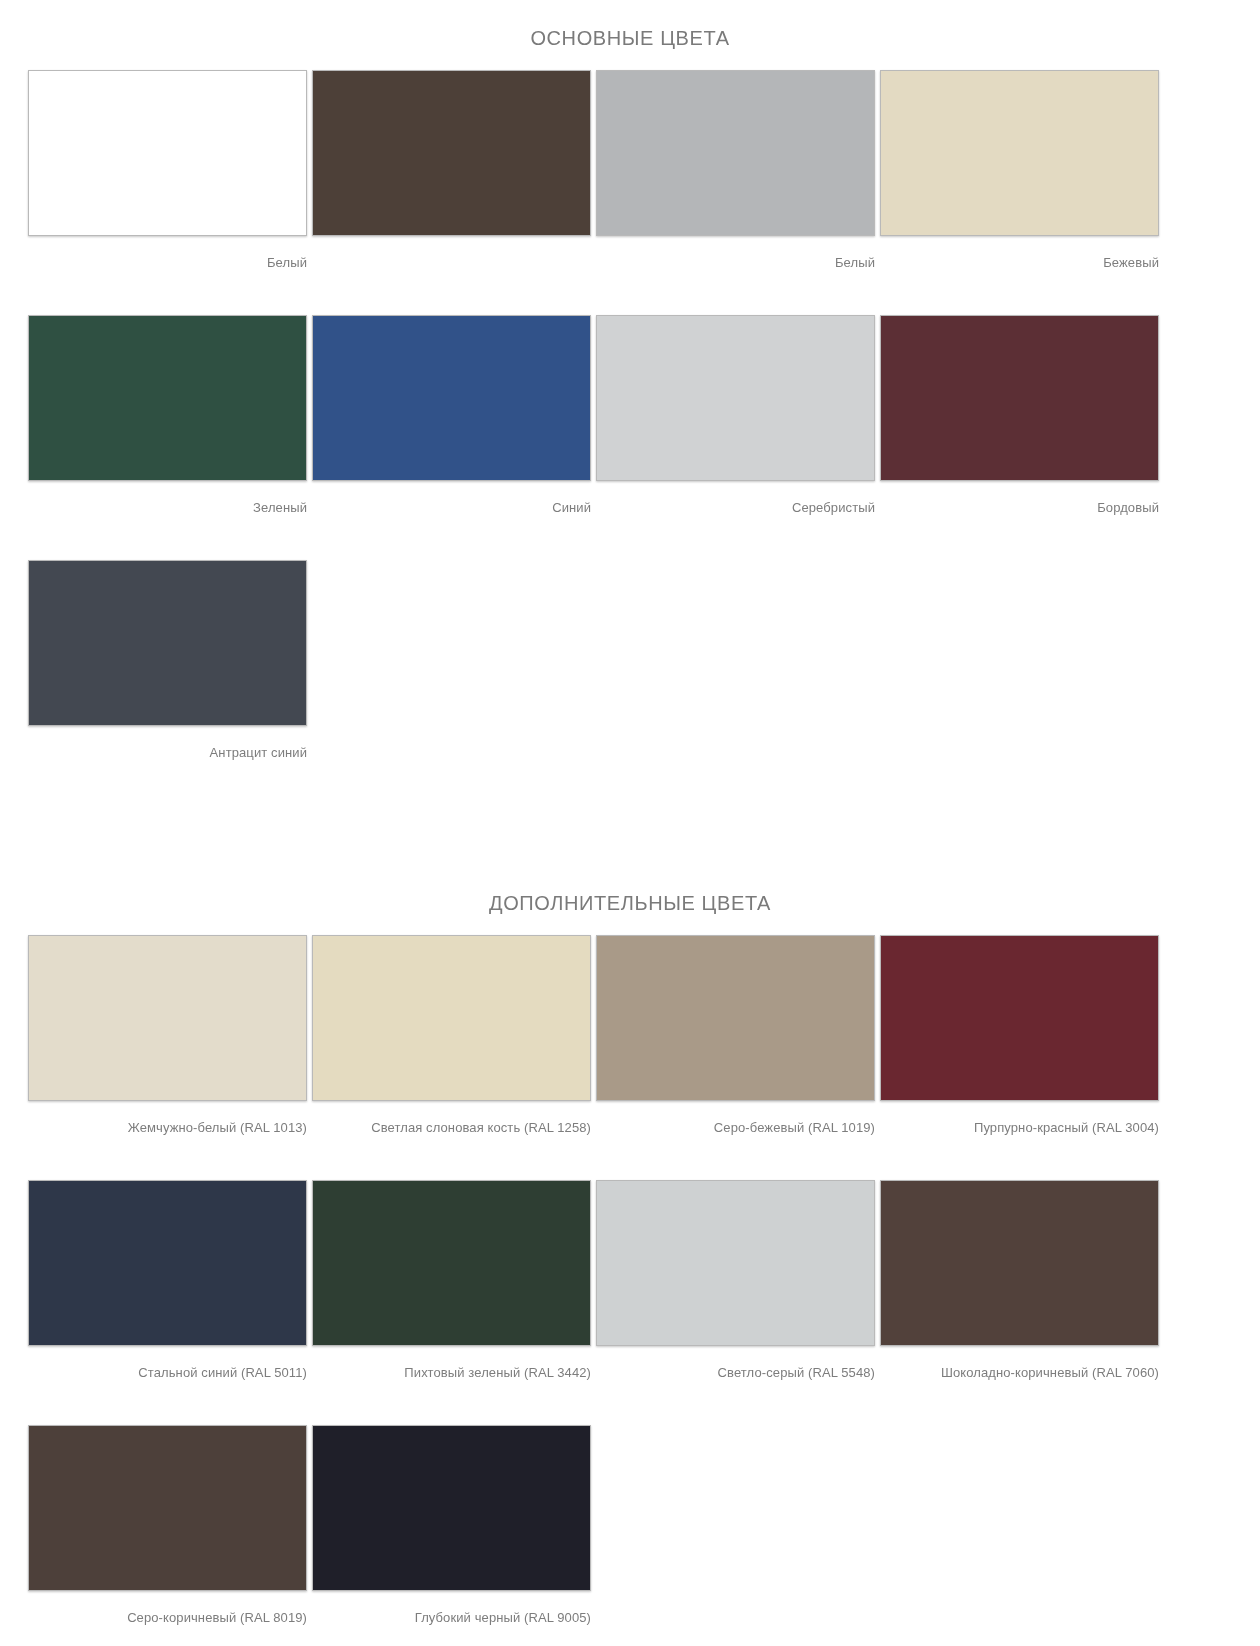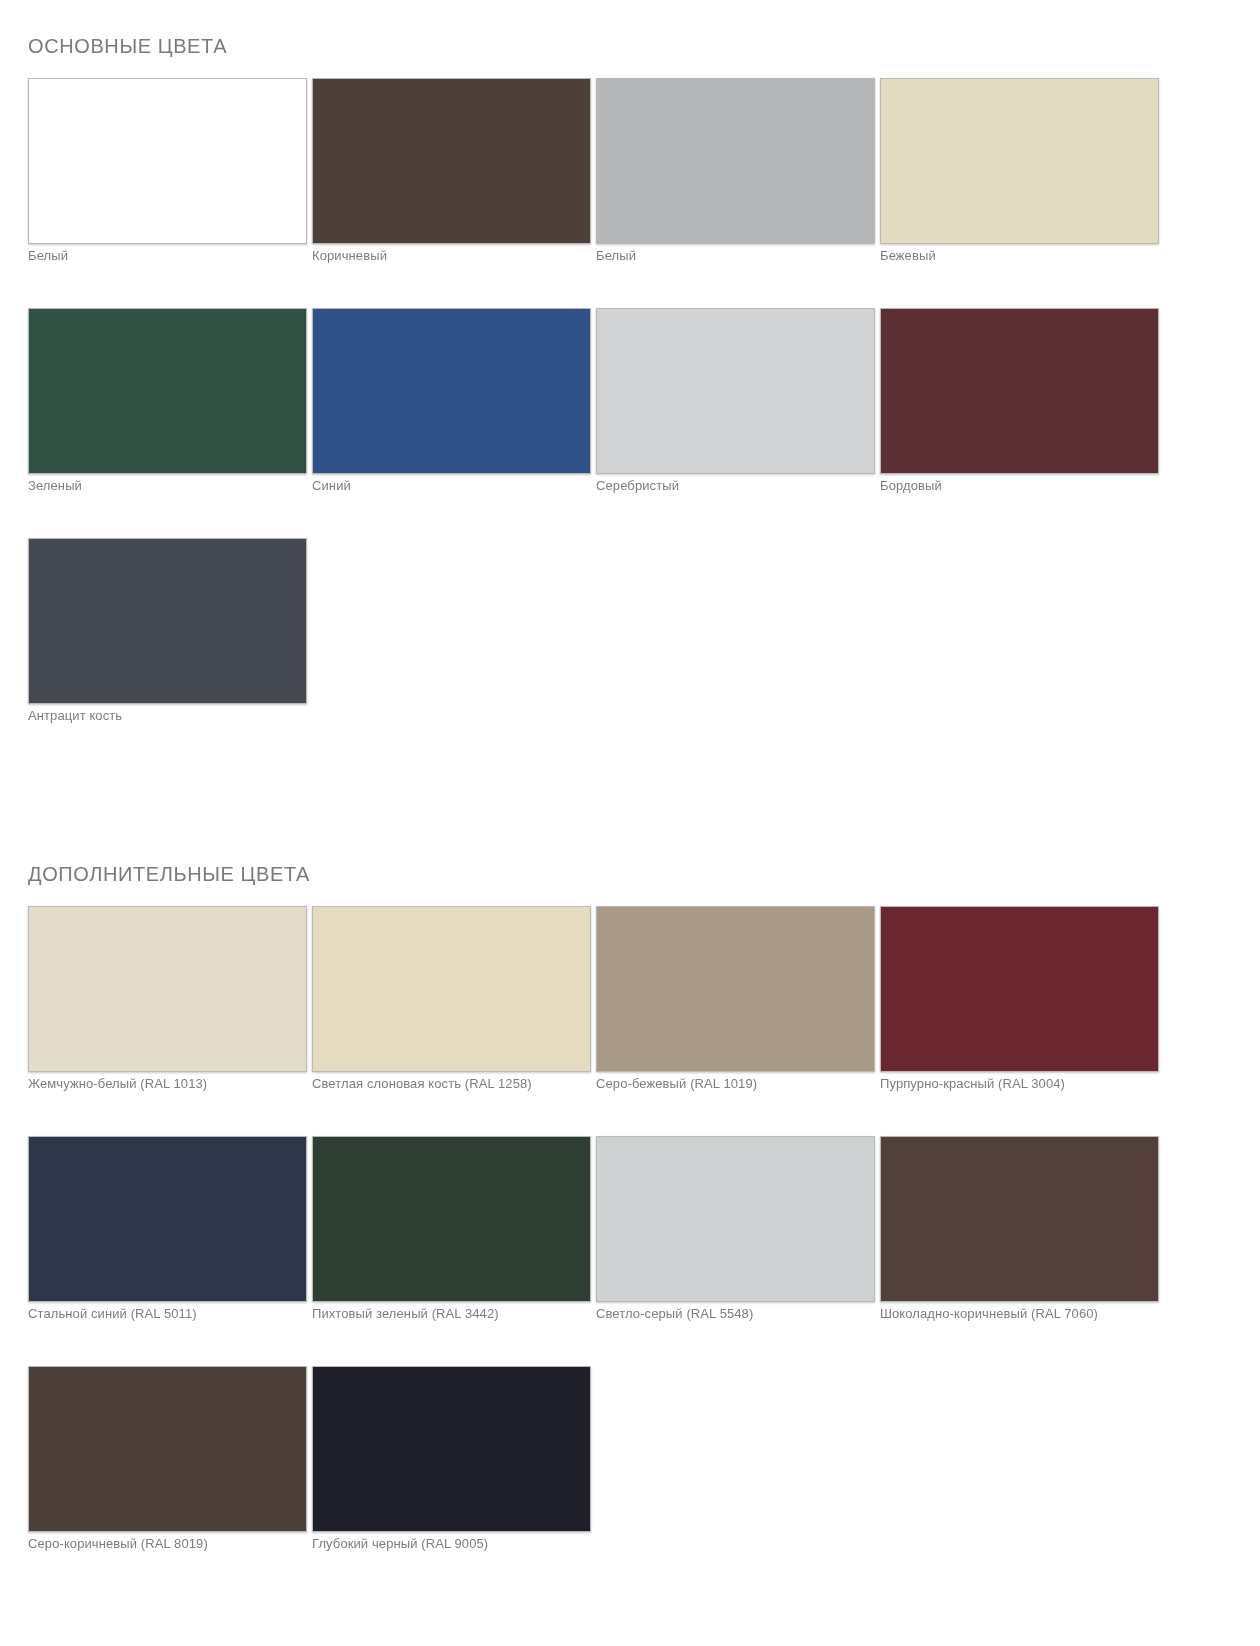--- a/index.html
+++ b/index.html
@@ -28,23 +28,24 @@
     padding-top: 18px;
   }
   .section-extra {
     padding-top: 78px;
   }
   .section-title {
     font-size: 20px;
     font-weight: 400;
     letter-spacing: 0.6px;
     color: #7a7a7a;
-    margin: 16px 0 20px 0;
+    margin: 8px 0 20px 0;
     line-height: 1.2;
     text-transform: uppercase;
+    text-align: center;
   }
   .swatch-grid {
     display: grid;
     grid-template-columns: repeat(4, 283px);
     column-gap: 1px;
     row-gap: 0px;
     justify-content: start;
   }
   .swatch-cell {
     width: 283px;
@@ -53,44 +54,43 @@
   }
   .swatch-chip {
     width: 279px;
     height: 166px;
     border: 1px solid #b9b9b9;
     box-shadow: 0 1px 2px rgba(0,0,0,0.22);
     display: block;
   }
   .swatch-label {
     display: block;
-    text-align: left;
+    text-align: right;
     font-size: 13px;
     color: #7d7d7d;
     line-height: 16px;
-    padding-top: 4px;
+    padding-top: 19px;
     width: 279px;
     letter-spacing: 0.1px;
   }
 </style>
 </head>
 <body>
 
 <div class="page">
 
   <section class="section section-main">
     <h2 class="section-title">ОСНОВНЫЕ ЦВЕТА</h2>
     <div class="swatch-grid" id="grid-main">
         <div class="swatch-cell">
           <div class="swatch-chip" style="background: rgb(255, 255, 255);"></div>
           <span class="swatch-label">Белый</span>
         </div>
         <div class="swatch-cell">
           <div class="swatch-chip" style="background: rgb(77, 64, 56);"></div>
-          <span class="swatch-label">Коричневый</span>
         </div>
         <div class="swatch-cell">
           <div class="swatch-chip" style="background: rgb(180, 182, 184);"></div>
           <span class="swatch-label">Белый</span>
         </div>
         <div class="swatch-cell">
           <div class="swatch-chip" style="background: rgb(227, 218, 194);"></div>
           <span class="swatch-label">Бежевый</span>
         </div>
         <div class="swatch-cell">
@@ -104,21 +104,21 @@
         <div class="swatch-cell">
           <div class="swatch-chip" style="background: rgb(208, 210, 211);"></div>
           <span class="swatch-label">Серебристый</span>
         </div>
         <div class="swatch-cell">
           <div class="swatch-chip" style="background: rgb(92, 47, 53);"></div>
           <span class="swatch-label">Бордовый</span>
         </div>
         <div class="swatch-cell">
           <div class="swatch-chip" style="background: rgb(67, 72, 81);"></div>
-          <span class="swatch-label">Антрацит кость</span>
+          <span class="swatch-label">Антрацит синий</span>
         </div>
       </div>
   </section>
 
   <section class="section section-extra">
     <h2 class="section-title">ДОПОЛНИТЕЛЬНЫЕ ЦВЕТА</h2>
     <div class="swatch-grid" id="grid-extra">
         <div class="swatch-cell">
           <div class="swatch-chip" style="background: rgb(227, 220, 203);"></div>
           <span class="swatch-label">Жемчужно-белый (RAL 1013)</span>

